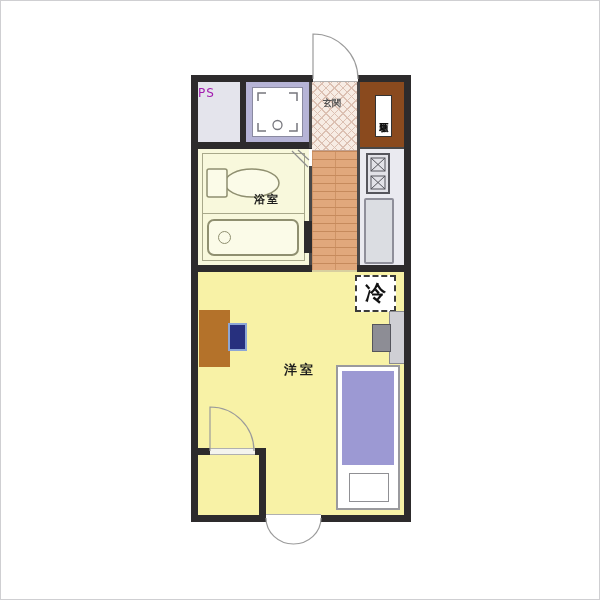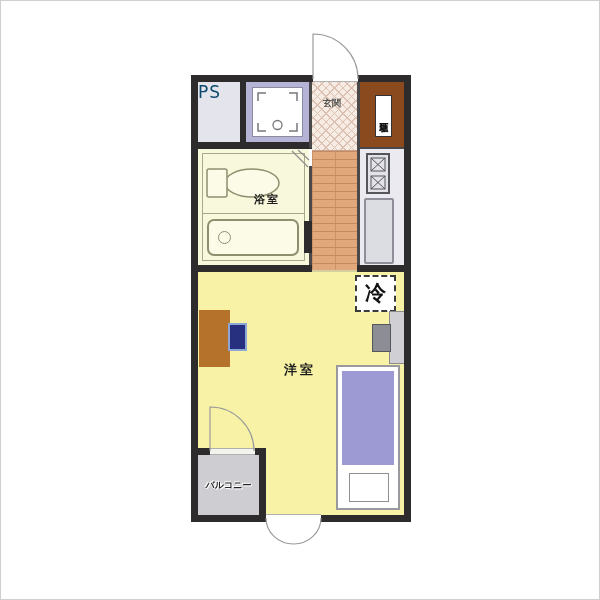--- a/index.html
+++ b/index.html
@@ -59,21 +59,21 @@
   
   .opening{position:absolute;background:#ffffff;border-top:1px solid #b0b0b0;border-bottom:1px solid #b0b0b0;}
   .op-entrance{left:312px;top:74px;width:45px;height:5px;}
   .op-balcony{left:209px;top:447px;width:45px;height:5px;background:#f4f4ee;}
   .op-bottom{left:265px;top:513px;width:55px;height:5px;}
   .step-line{position:absolute;left:311px;top:149px;width:45px;height:1px;background:#c0a090;}
   .hall-room-line{position:absolute;left:311px;top:269px;width:45px;height:2px;background:#d8cfa0;}
 
   
   .lbl{position:absolute;color:#1c1c1c;white-space:nowrap;}
-  .lbl-ps{left:206px;top:103px;font-size:17px;letter-spacing:1px;color:#0c4a6e;}
+  .lbl-ps{left:206px;top:103px;font-size:12px;letter-spacing:1px;color:#a21caf;}
   .lbl-genkan{left:322px;top:96px;font-size:9px;font-weight:bold;color:#555;}
   .lbl-bath{left:253px;top:191px;font-size:11px;font-weight:bold;letter-spacing:2px;}
   .lbl-main{left:283px;top:360px;font-size:13px;font-weight:bold;letter-spacing:3px;}
   .lbl-balcony{font-size:9px;font-weight:bold;color:#222;
     text-shadow:0 0 2px #fff,0 0 2px #fff,1px 1px 0 #fff,-1px -1px 0 #fff;}
 
   svg.overlay{position:absolute;left:0;top:0;pointer-events:none;}
 </style>
 </head>
 <body>
@@ -135,23 +135,20 @@
   </div>
   <div class="desk"></div>
   <div class="chair"></div>
   <div class="tv-stand"></div>
   <div class="tv"></div>
   <div class="bed">
     <div class="mattress"></div>
     <div class="pillow"></div>
   </div>
 
-  <div class="abs room-balcony">
-    <span class="lbl-balcony">バルコニー</span>
-  </div>
 
   <div class="wall" style="left:190px;top:74px;width:122px;height:7px"></div>
   <div class="wall" style="left:357px;top:74px;width:53px;height:7px"></div>
   <div class="wall" style="left:190px;top:74px;width:7px;height:447px"></div>
   <div class="wall" style="left:403px;top:74px;width:7px;height:447px"></div>
   <div class="wall" style="left:190px;top:514px;width:75px;height:7px"></div>
   <div class="wall" style="left:320px;top:514px;width:90px;height:7px"></div>
   <div class="wall" style="left:239px;top:81px;width:6px;height:66px"></div>
   <div class="wall" style="left:197px;top:141px;width:114px;height:7px"></div>
   <div class="thinwall" style="left:308px;top:81px;width:3px;height:66px"></div>

